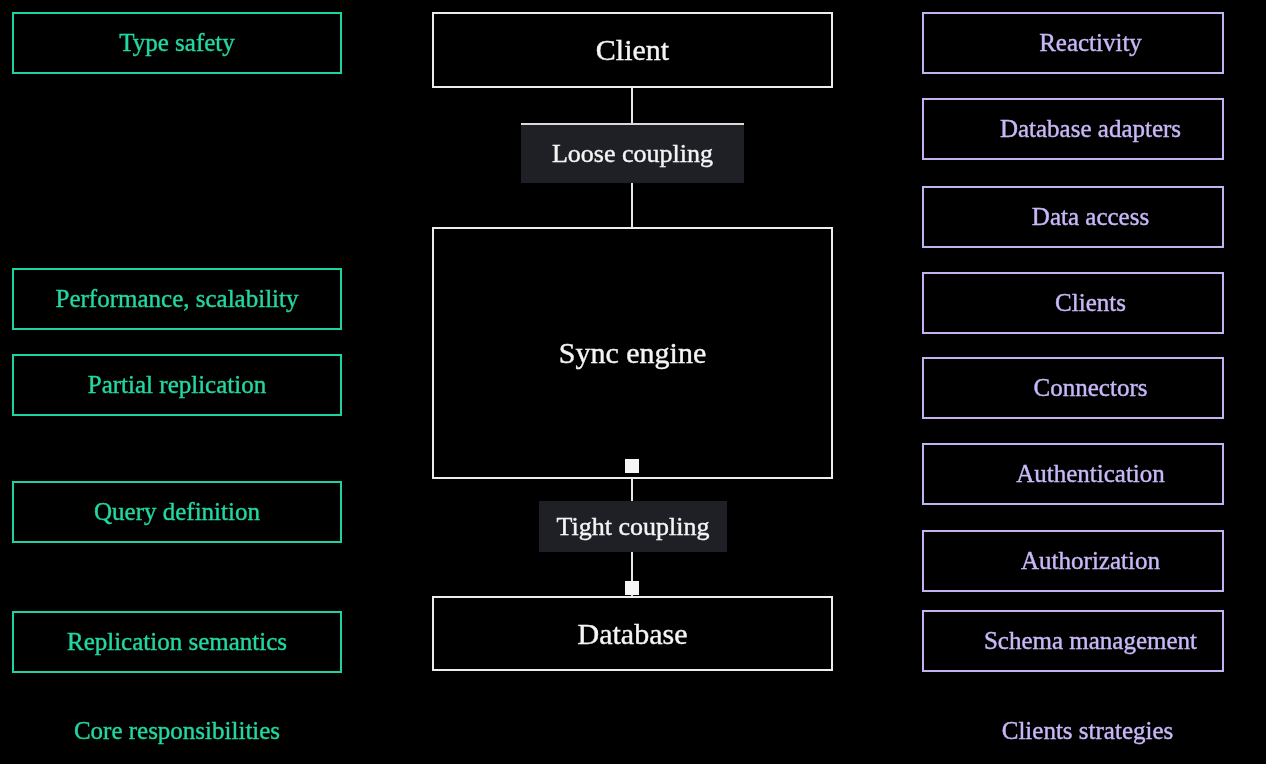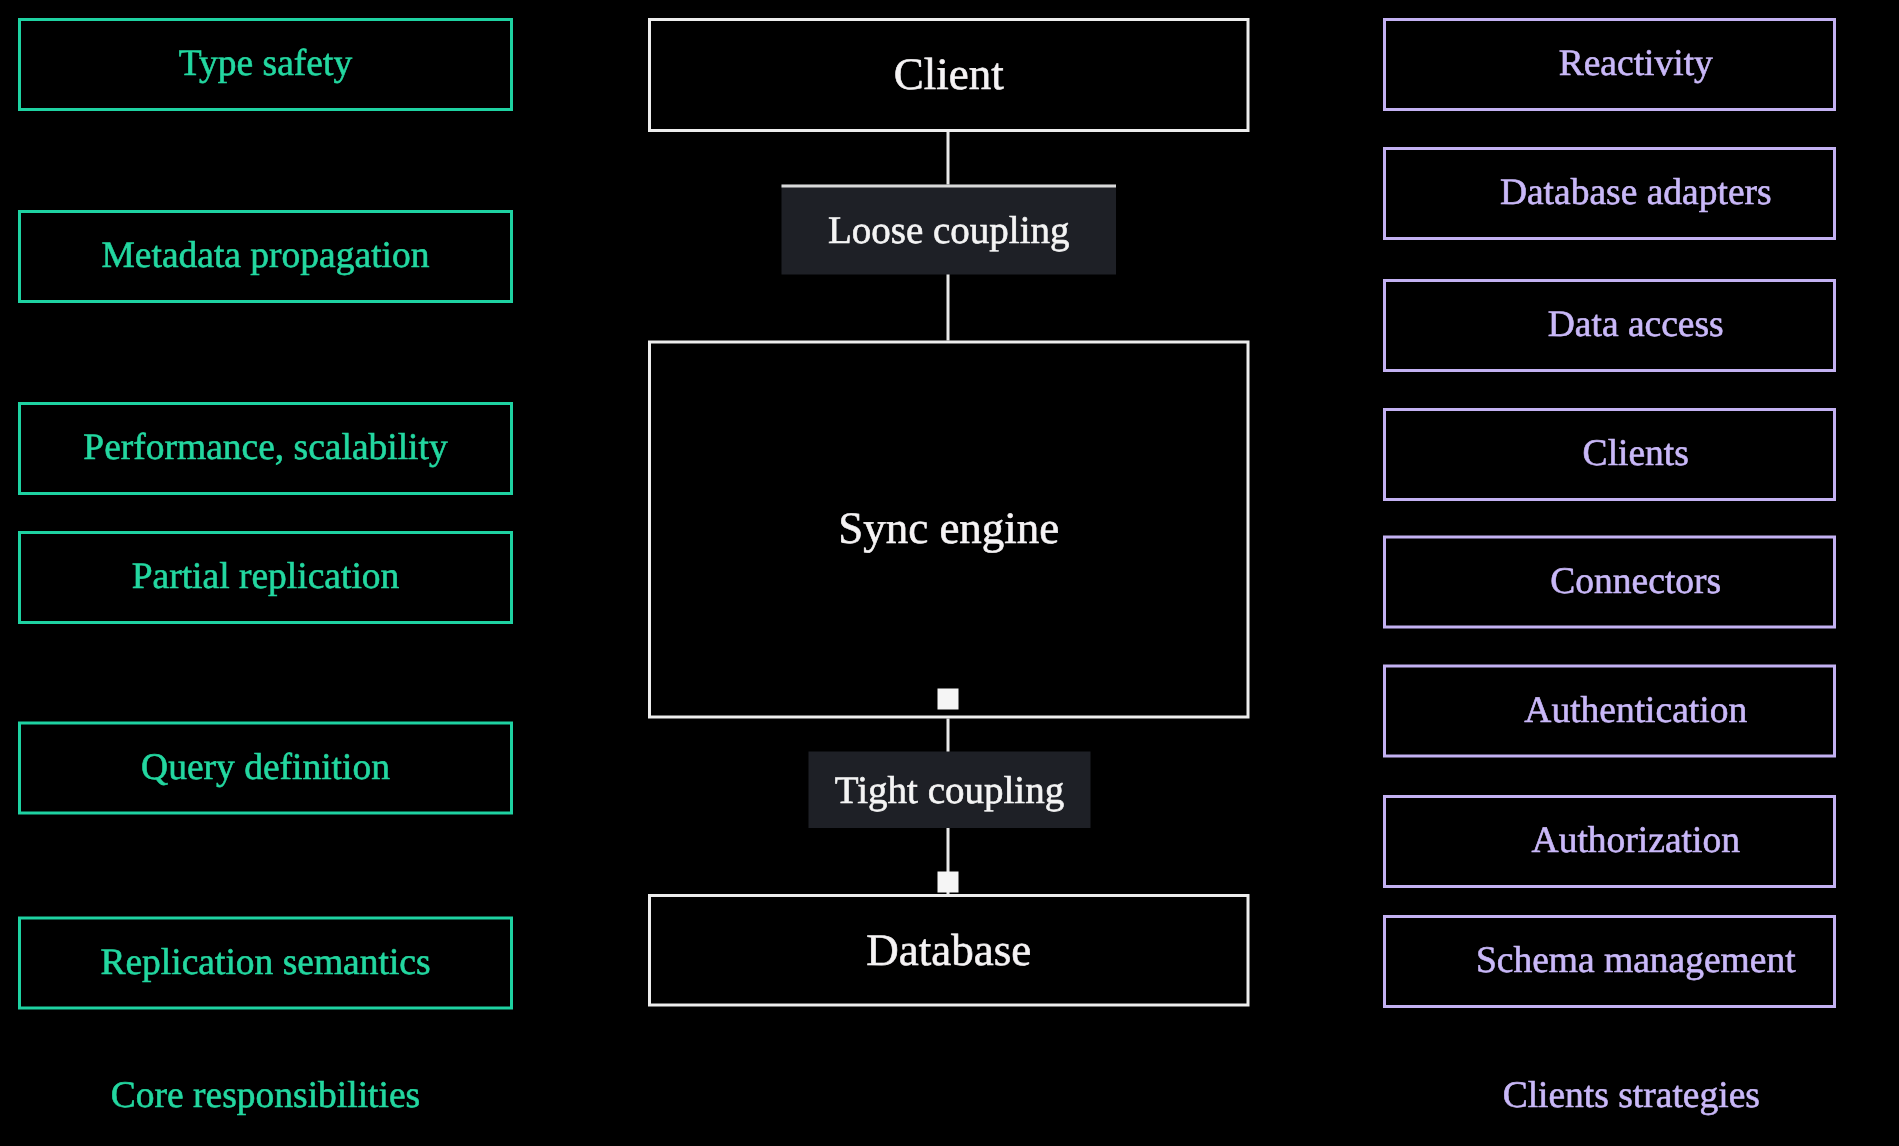--- a/index.html
+++ b/index.html
@@ -75,21 +75,20 @@
   .footer-right{left:922px;width:331px;color:#c9b8f8;}
 </style>
 </head>
 <body>
 
 <div class="canvas">
 
   <div class="vline"></div>
 
   <div class="box g-box" style="top:12px">Type safety</div>
-  <div class="box g-box" style="top:140px">Metadata propagation</div>
   <div class="box g-box" style="top:268px">Performance, scalability</div>
   <div class="box g-box" style="top:354px">Partial replication</div>
   <div class="box g-box" style="top:481px">Query definition</div>
   <div class="box g-box" style="top:611px">Replication semantics</div>
   <div class="footer-label footer-left">Core responsibilities</div>
 
   <div class="box w-box" style="top:12px;height:76px">Client</div>
   <div class="box w-box" style="top:227px;height:252px">Sync engine</div>
   <div class="box w-box" style="top:596px;height:75px">Database</div>
 

